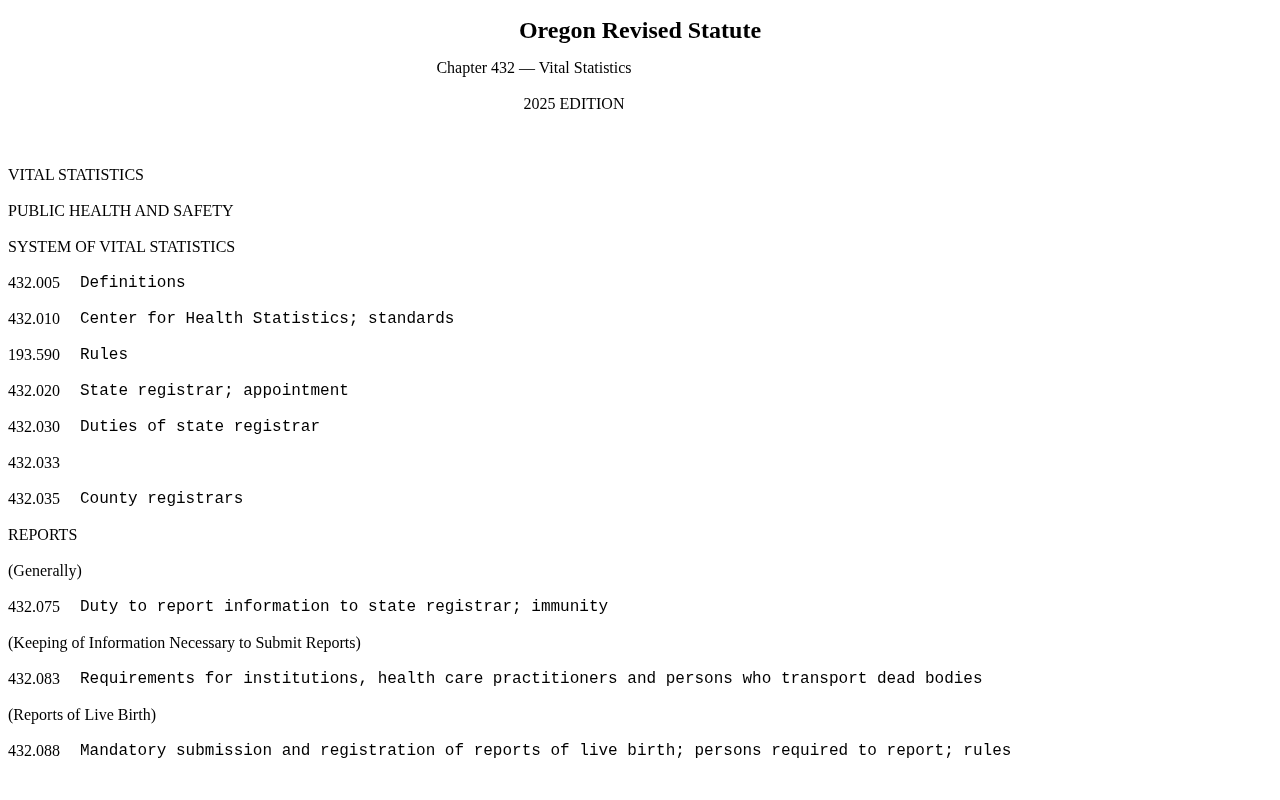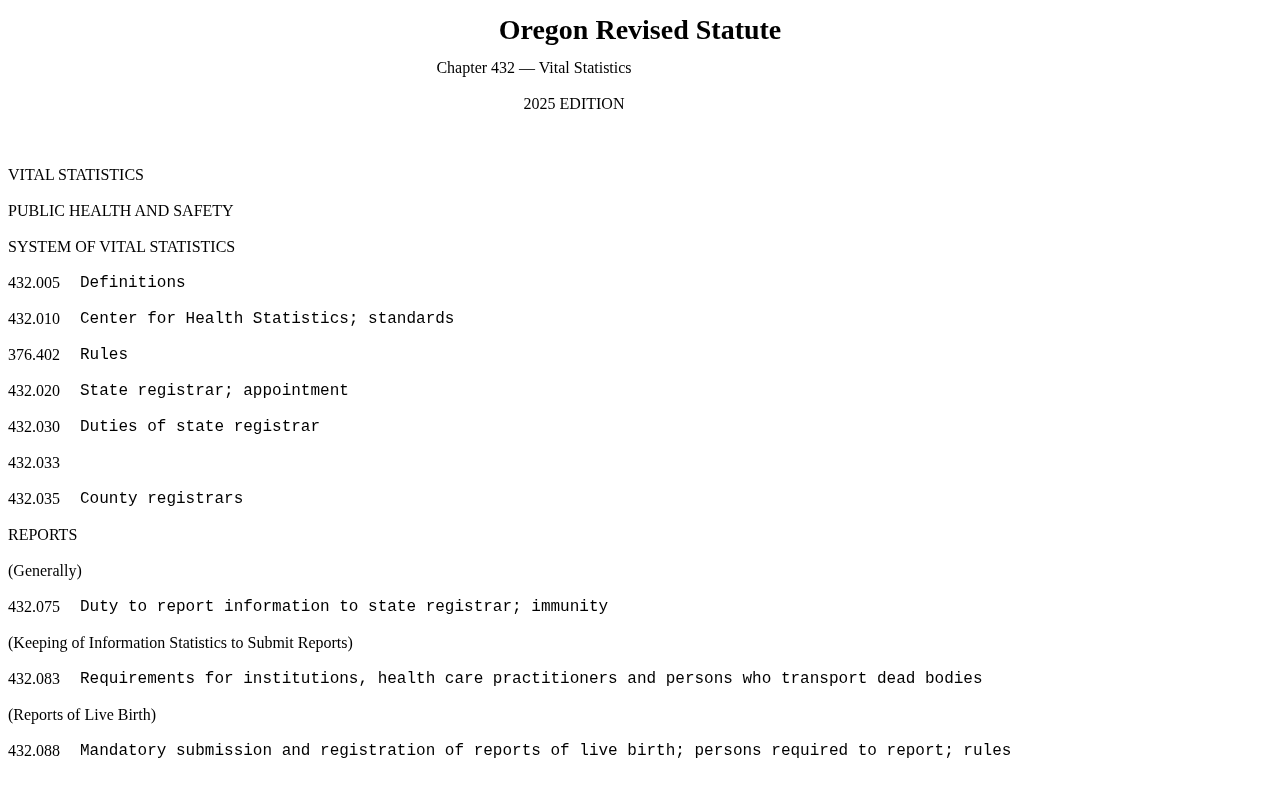--- a/index.html
+++ b/index.html
@@ -16,21 +16,21 @@
       font-size: 16px;
       line-height: 18px;
     }
     .title {
       position: absolute;
       left: 0;
       width: 1280px;
       top: 16px;
       text-align: center;
       font-weight: bold;
-      font-size: 28px;
+      font-size: 24px;
       line-height: 28px;
       margin: 0;
     }
     .subtitle {
       position: absolute;
       left: 0;
       width: 1068px;
       text-align: center;
       margin: 0;
     }
@@ -81,21 +81,21 @@
 
   <div class="toc-line">
     <span class="sec-num">432.005</span>
     <a class="sec-link">Definitions</a>
   </div>
   <div class="toc-line">
     <span class="sec-num">432.010</span>
     <a class="sec-link">Center for Health Statistics; standards</a>
   </div>
   <div class="toc-line">
-    <span class="sec-num">376.402</span>
+    <span class="sec-num">193.590</span>
     <a class="sec-link">Rules</a>
   </div>
   <div class="toc-line">
     <span class="sec-num">432.020</span>
     <a class="sec-link">State registrar; appointment</a>
   </div>
   <div class="toc-line">
     <span class="sec-num">432.030</span>
     <a class="sec-link">Duties of state registrar</a>
   </div>
@@ -113,21 +113,21 @@
   <div class="toc-line">
       <span>(Generally)</span>
     </div>
 
   <div class="toc-line">
     <span class="sec-num">432.075</span>
     <a class="sec-link">Duty to report information to state registrar; immunity</a>
   </div>
 
   <div class="toc-line">
-      <span>(Keeping of Information Statistics to Submit Reports)</span>
+      <span>(Keeping of Information Necessary to Submit Reports)</span>
     </div>
 
   <div class="toc-line">
     <span class="sec-num">432.083</span>
     <a class="sec-link">Requirements for institutions, health care practitioners and persons who transport dead bodies</a>
   </div>
 
   <div class="toc-line">
       <span>(Reports of Live Birth)</span>
     </div>

